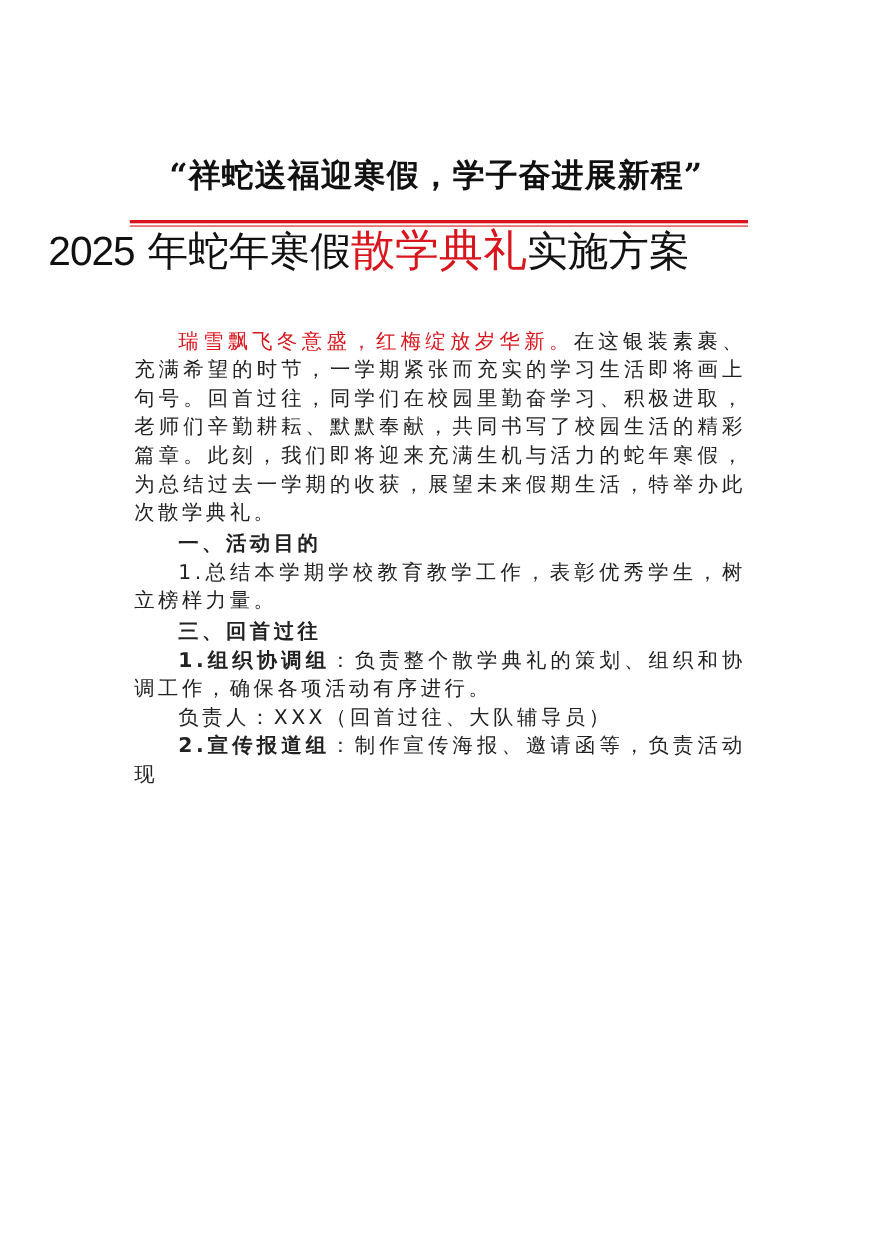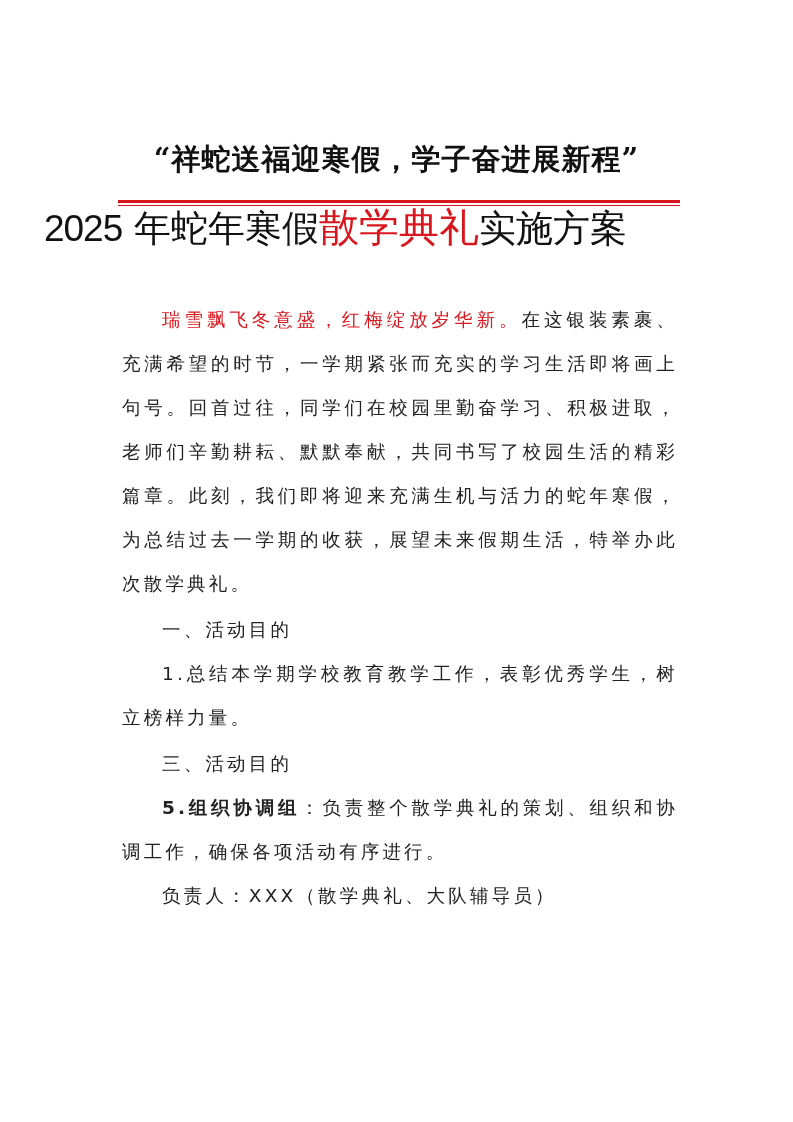--- a/index.html
+++ b/index.html
@@ -55,33 +55,33 @@
       white-space: nowrap;
     }
     .title .num { font-family: "Liberation Sans", sans-serif; letter-spacing: -1px; }
     .title .red { color: #d9161d; font-size: 40px; }
     .body {
       position: absolute;
       left: 122px;
       top: 250px;
       width: 556px;
       font-size: 18.5px;
-      line-height: 44px;
+      line-height: 26px;
       letter-spacing: 3.2px;
       font-family: "DejaVu Sans", sans-serif;
       color: #222;
     }
     .body p {
       margin: 0;
       text-align: justify;
     }
     .indent { text-indent: 40px; }
     .redtext { color: #d9161d; font-family: "DejaVu Serif", serif; }
     .heading {
-      font-weight: normal;
+      font-weight: bold;
       text-indent: 40px;
       margin-top: 2px !important;
     }
     .label-bold { font-weight: bold; }
   </style>
 </head>
 <body>
 
 <div class="page">
   <div class="subtitle">“祥蛇送福迎寒假，学子奋进展新程”</div>
@@ -93,17 +93,18 @@
 
   <div class="redline thick"></div>
   <div class="redline thin"></div>
 
   <div class="body">
     <p class="indent"><span class="redtext">瑞雪飘飞冬意盛，红梅绽放岁华新。</span><span>在这银装素裹、充满希望的时节，一学期紧张而充实的学习生活即将画上句号。回首过往，同学们在校园里勤奋学习、积极进取，老师们辛勤耕耘、默默奉献，共同书写了校园生活的精彩篇章。此刻，我们即将迎来充满生机与活力的蛇年寒假，为总结过去一学期的收获，展望未来假期生活，特举办此次散学典礼。</span></p>
 
     <p class="heading">一、活动目的</p>
     <p class="indent">1.总结本学期学校教育教学工作，表彰优秀学生，树立榜样力量。</p>
 
-    <p class="heading">三、活动目的</p>
-    <p class="indent"><span class="label-bold">5.组织协调组</span><span>：负责整个散学典礼的策划、组织和协调工作，确保各项活动有序进行。</span></p>
-    <p class="indent">负责人：XXX（散学典礼、大队辅导员）</p>
+    <p class="heading">三、回首过往</p>
+    <p class="indent"><span class="label-bold">1.组织协调组</span><span>：负责整个散学典礼的策划、组织和协调工作，确保各项活动有序进行。</span></p>
+    <p class="indent">负责人：XXX（回首过往、大队辅导员）</p>
+    <p class="indent"><span class="label-bold">2.宣传报道组</span><span>：制作宣传海报、邀请函等，负责活动现</span></p>
   </div>
 </div>
 
 </body></html>

